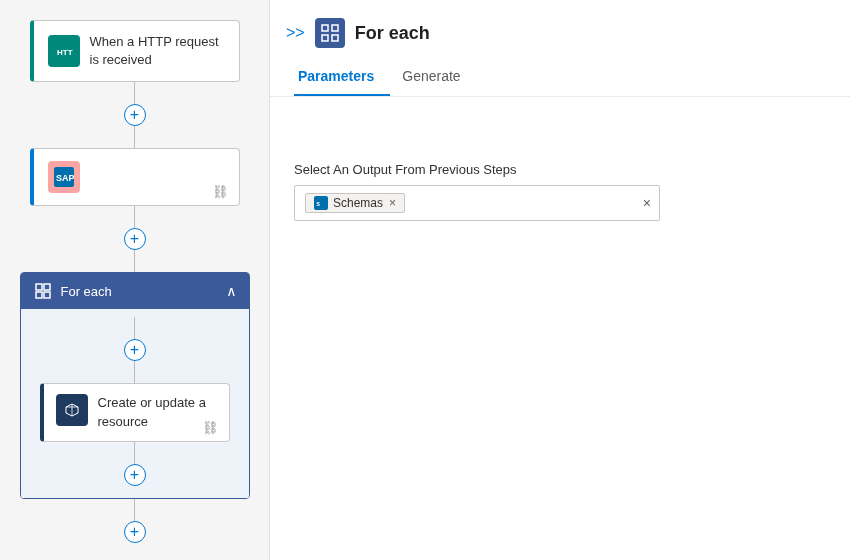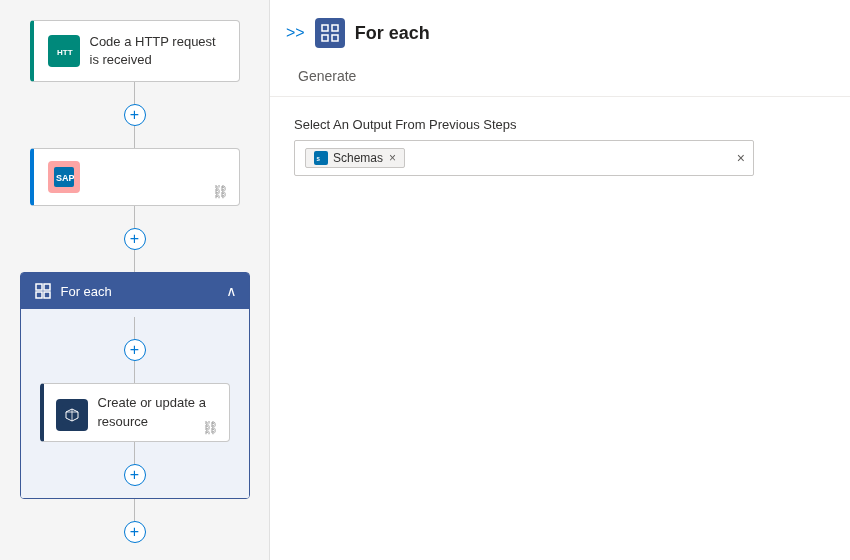--- a/index.html
+++ b/index.html
@@ -181,21 +181,21 @@
       border-radius: 0 0 2px 2px;
     }
 
     .inner-node-card {
       background: #fff;
       border: 1.5px solid #c8c8c8;
       border-radius: 4px;
       width: 190px;
       padding: 10px 12px;
       display: flex;
-      align-items: flex-end;
+      align-items: flex-start;
       position: relative;
       cursor: pointer;
       border-left: 4px solid #1e3a5f;
     }
 
     
     .rp-header {
       display: flex;
       align-items: center;
       padding: 18px 24px 10px 16px;
@@ -253,31 +253,32 @@
     
     .rp-content {
       padding: 20px 24px;
       flex: 1;
     }
 
     .field-label {
       font-size: 13px;
       color: #323130;
       margin-bottom: 8px;
+      margin-top: 45px;
     }
 
     .input-field {
       border: 1px solid #c8c6c4;
       border-radius: 2px;
       padding: 6px 10px;
       display: flex;
       align-items: center;
       background: #fff;
       min-height: 36px;
-      width: 460px;
+      width: 366px;
       position: relative;
     }
 
     .tag-chip {
       display: flex;
       align-items: center;
       background: #f3f2f1;
       border: 1px solid #c8c6c4;
       border-radius: 2px;
       padding: 2px 8px;
@@ -324,21 +325,21 @@
 <div class="left-panel">
   <div class="flow-container">
 
     <div class="node-card http-node">
       <div class="node-icon teal">
         <svg width="18" height="18" viewBox="0 0 18 18" fill="none">
           <rect width="18" height="18" rx="2" fill="#00897b"></rect>
           <text x="2" y="13" font-size="8" fill="white" font-weight="bold">HTTP</text>
         </svg>
       </div>
-      <div class="node-label">Code a HTTP request
+      <div class="node-label">When a HTTP request
 is received</div>
     </div>
 
     <div class="connector">
       <div class="connector-line"></div>
       <div class="connector-plus">+</div>
       <div class="connector-line"></div>
     </div>
 
     <div class="node-card schema-node">
@@ -416,20 +417,21 @@
         <rect x="1" y="1" width="6" height="6" stroke="white" stroke-width="1.5" fill="none"></rect>
         <rect x="11" y="1" width="6" height="6" stroke="white" stroke-width="1.5" fill="none"></rect>
         <rect x="1" y="11" width="6" height="6" stroke="white" stroke-width="1.5" fill="none"></rect>
         <rect x="11" y="11" width="6" height="6" stroke="white" stroke-width="1.5" fill="none"></rect>
       </svg>
     </div>
     <span class="rp-title">For each</span>
   </div>
 
   <div class="rp-tabs">
+    <div class="rp-tab active">Parameters</div>
     <div class="rp-tab">Generate</div>
   </div>
 
   <div class="rp-content">
     <div class="field-label">Select An Output From Previous Steps</div>
     <div class="input-field" style="position:relative;">
       <div class="tag-chip">
         <span class="tag-chip-icon">
           <svg width="10" height="10" viewBox="0 0 10 10">
             <rect width="10" height="10" rx="1" fill="#0070ad"></rect>

